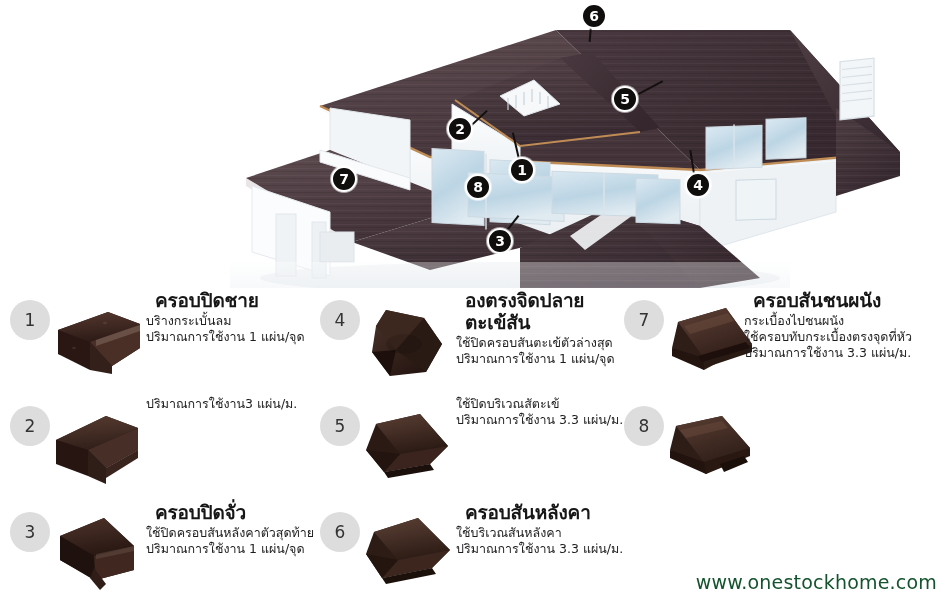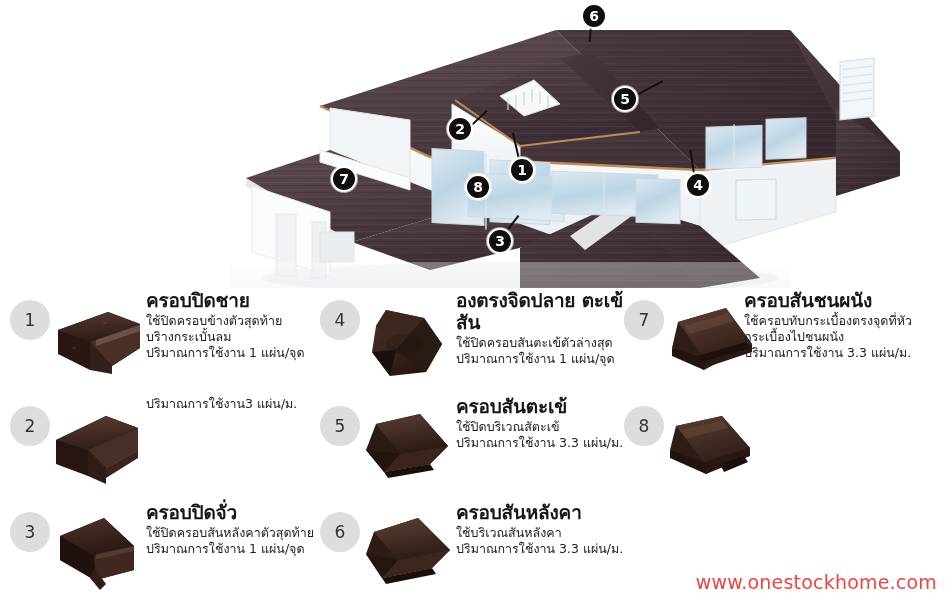--- a/index.html
+++ b/index.html
@@ -44,32 +44,32 @@
     display:flex;align-items:center;justify-content:center;
     color:#333333;font-size:17px;line-height:1;
     font-family:"DejaVu Sans","Liberation Sans",sans-serif;
   }
   .thumb{position:absolute;left:50px;top:4px;width:96px;height:94px;}
   .thumb svg{display:block;}
 
   .txt{position:absolute;left:146px;top:-2px;width:172px;}
   .title{
     font-size:19px;font-weight:bold;color:#161616;line-height:1.15;
-    letter-spacing:-0.2px;margin:0 0 1px 0;
+    letter-spacing:-0.2px;margin:0 0 1px 9px;
   }
   .desc{font-size:12.5px;color:#1d1d1d;line-height:1.28;margin:0;}
   .desc div{white-space:nowrap;}
 
   .col-3 .txt{left:124px;width:180px;}
   .col-3 .thumb{left:44px;}
   .col-3 .badge{left:4px;}
 
   .url{
     position:absolute;right:14px;bottom:12px;
-    font-size:19px;color:#ef4444;letter-spacing:.2px;
+    font-size:19px;color:#14532d;letter-spacing:.2px;
     font-family:"DejaVu Sans","Liberation Sans",sans-serif;
   }
 </style>
 </head>
 <body>
 
 <div class="page">
 
   <div class="hero">
     <svg width="951" height="288" viewBox="0 0 951 288">
@@ -231,21 +231,20 @@
             <path d="M8 34 L40 46 L40 74 L8 58 Z" fill="#2a1714"></path>
             <path d="M40 46 L62 70 L62 78 L40 74 Z" fill="#33201b"></path>
             <path d="M46 44 L90 29 L90 35 L46 50 Z" fill="#8d7a6e" opacity=".45"></path>
             <ellipse cx="55" cy="27" rx="2" ry="1.3" fill="#5d4339" opacity=".7"></ellipse>
             <ellipse cx="24" cy="52" rx="2" ry="1.3" fill="#4a3129" opacity=".7"></ellipse>
           </svg>
         </div>
         <div class="txt">
           <div class="title">ครอบปิดชาย</div>
           <div class="desc">
-            <div>ใช้ปิดครอบข้างตัวสุดท้าย</div>
             <div>บริางกระเบั้นลม</div>
             <div>ปริมาณการใช้งาน 1 แผ่น/จุด</div>
           </div>
         </div>
       </div>
 
       <div class="item r2">
         <div class="badge">2</div>
         <div class="thumb">
           <svg width="96" height="94" viewBox="0 0 96 94">
@@ -337,21 +336,20 @@
               </linearGradient>
             </defs>
             <path d="M16 22 L60 12 L88 44 L70 62 L24 70 L6 48 Z" fill="#2b1a14"></path>
             <path d="M16 22 L60 12 L88 44 L40 52 Z" fill="url(#p5a)"></path>
             <path d="M40 52 L88 44 L70 62 L24 70 Z" fill="#3a241d"></path>
             <path d="M6 48 L40 52 L24 70 Z" fill="#23140f"></path>
             <path d="M24 70 L70 62 L74 68 L28 76 Z" fill="#1b0f0b"></path>
           </svg>
         </div>
         <div class="txt">
-          <div class="title">ครอบสันตะเข้</div>
           <div class="desc">
             <div>ใช้ปิดบริเวณสัตะเข้</div>
             <div>ปริมาณการใช้งาน 3.3 แผ่น/ม.</div>
           </div>
         </div>
       </div>
 
       <div class="item r3">
         <div class="badge">6</div>
         <div class="thumb">
@@ -395,22 +393,22 @@
             <path d="M14 26 L62 12 L88 48 L40 62 Z" fill="url(#p7a)"></path>
             <path d="M40 62 L88 48 L88 56 L40 72 Z" fill="#2a1a14"></path>
             <path d="M8 52 L40 62 L40 74 L8 60 Z" fill="#23140f"></path>
             <path d="M20 30 L64 17 L70 25 L26 38 Z" fill="#6a4b3d" opacity=".55"></path>
             <path d="M34 60 L82 46 L86 52 L38 66 Z" fill="#1d100c"></path>
           </svg>
         </div>
         <div class="txt">
           <div class="title">ครอบสันชนผนัง</div>
           <div class="desc">
+            <div>กระเบื้องไปชนผนัง</div>
             <div>ใช้ครอบทับกระเบื้องตรงจุดที่หัว</div>
-            <div>กระเบื้องไปชนผนัง</div>
             <div>ปริมาณการใช้งาน 3.3 แผ่น/ม.</div>
           </div>
         </div>
       </div>
 
       <div class="item r2">
         <div class="badge">8</div>
         <div class="thumb">
           <svg width="96" height="94" viewBox="0 0 96 94">
             <defs>

